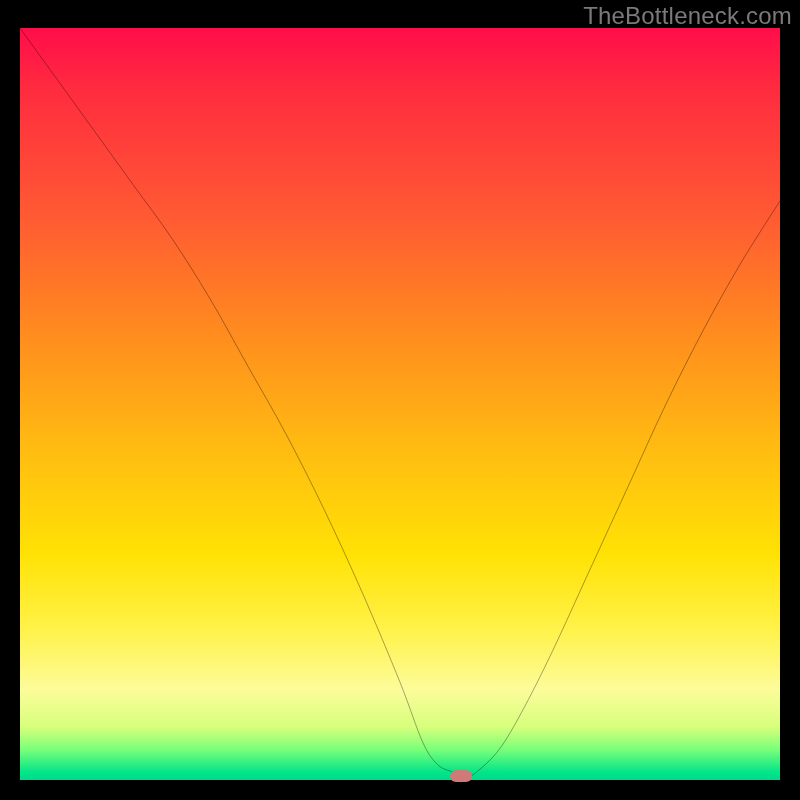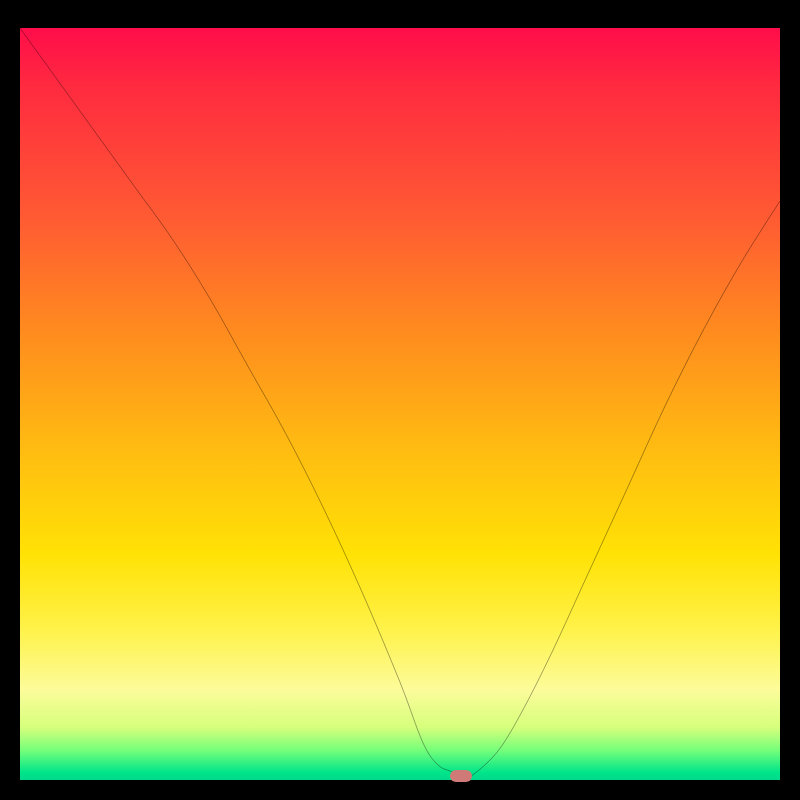--- a/index.html
+++ b/index.html
@@ -69,20 +69,21 @@
     background: #cf7a77;
     bottom: -2px; 
     transform: translateX(-50%);
     z-index: 3;
   }
 </style>
 </head>
 <body>
 
 <div class="wrap">
+  <div class="watermark">TheBottleneck.com</div>
 
   <div class="plot">
     <div class="gradient"></div>
 
     <svg class="curve" viewBox="0 0 100 100" preserveAspectRatio="none">
       <path fill="none" stroke="#000000" stroke-width="0.35" vector-effect="non-scaling-stroke" d="M 0.00 0.00 C 0.83 1.17, 3.33 4.67, 5.00 7.00 C 6.67 9.33, 8.33 11.67, 10.00 14.00 C 11.67 16.33, 13.33 18.67, 15.00 21.00 C 16.67 23.33, 18.33 25.50, 20.00 28.00 C 21.67 30.50, 23.33 33.17, 25.00 36.00 C 26.67 38.83, 28.33 42.00, 30.00 45.00 C 31.67 48.00, 33.33 50.83, 35.00 54.00 C 36.67 57.17, 38.33 60.50, 40.00 64.00 C 41.67 67.50, 43.33 71.17, 45.00 75.00 C 46.67 78.83, 48.67 83.67, 50.00 87.00 C 51.33 90.33, 52.17 93.17, 53.00 95.00 C 53.83 96.83, 54.33 97.33, 55.00 98.00 C 55.67 98.67, 56.50 98.67, 57.00 99.00 C 57.50 99.33, 57.50 100.00, 58.00 100.00 C 58.50 100.00, 59.17 99.67, 60.00 99.00 C 60.83 98.33, 62.00 97.33, 63.00 96.00 C 64.00 94.67, 64.83 93.17, 66.00 91.00 C 67.17 88.83, 68.50 86.17, 70.00 83.00 C 71.50 79.83, 73.33 75.67, 75.00 72.00 C 76.67 68.33, 78.33 64.67, 80.00 61.00 C 81.67 57.33, 83.33 53.50, 85.00 50.00 C 86.67 46.50, 88.33 43.17, 90.00 40.00 C 91.67 36.83, 93.33 33.83, 95.00 31.00 C 96.67 28.17, 99.17 24.33, 100.00 23.00"></path>
     </svg>
 
     <div class="marker" style="left: 58%; background: rgb(207, 122, 119);"></div>
   </div>

